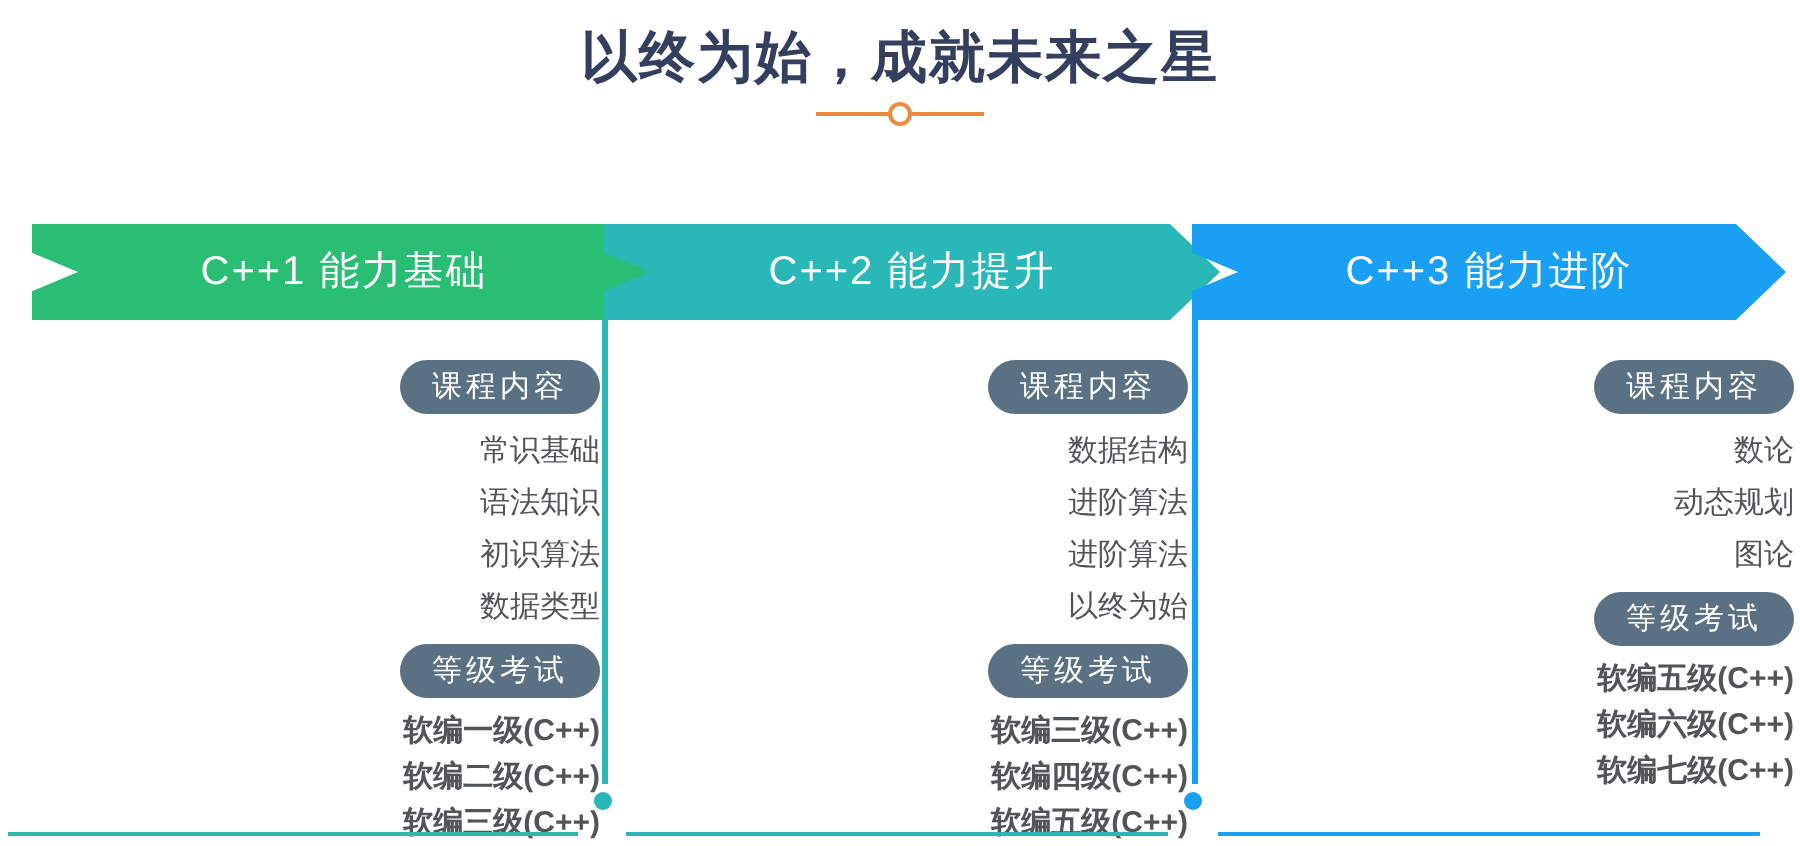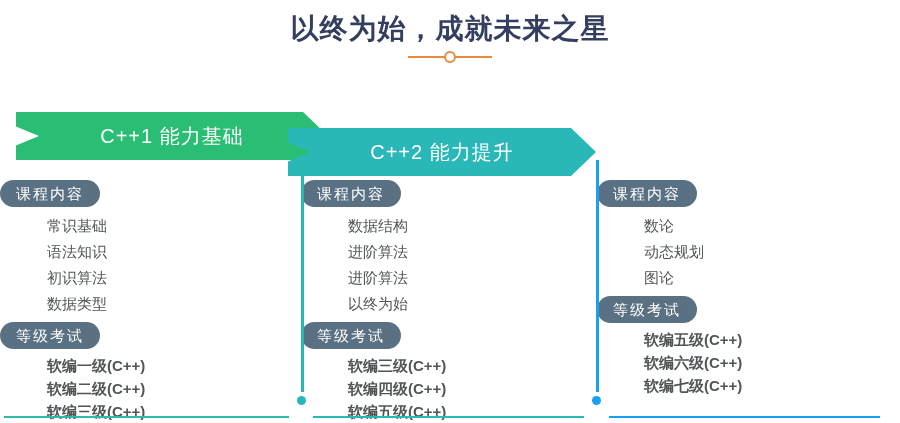--- a/index.html
+++ b/index.html
@@ -24,25 +24,25 @@
   }
 
   
   .banner {
     position: absolute; top: 112px; height: 48px;
     color: #fff; font-size: 20px; line-height: 48px; text-align: center;
     letter-spacing: 1px;
     clip-path: polygon(0 0, calc(100% - 25px) 0, 100% 50%, calc(100% - 25px) 100%, 0 100%, 0 70%, 23px 50%, 0 30%);
   }
   .banner-1 { left: 16px;    width: 312px; }
-  .banner-2 { left: 288px; width: 308px; margin-top: 16px; }
+  .banner-2 { left: 302px; width: 308px; }
   .banner-3 { left: 596px; width: 297px; }
 
   
-  .stage-col { position: absolute; top: 180px; text-align: left; }
+  .stage-col { position: absolute; top: 180px; text-align: right; }
   .stage-col-1 { left: 0;    width: 300px; }
   .stage-col-2 { left: 301px; width: 293px; }
   .stage-col-3 { left: 597px; width: 300px; }
 
   .pill {
     display: inline-block; min-width: 92px; height: 27px; line-height: 27px;
     padding: 0 16px; border-radius: 14px;
     color: #fff; font-size: 15px; letter-spacing: 2px;
   }
   .pill-exam { margin-top: 5px; }
@@ -68,20 +68,21 @@
 <body>
 
 <div class="canvas">
 
   <h1 class="page-title" style="color: rgb(52, 63, 95);">以终为始，成就未来之星</h1>
   <div class="divider-line" style="background-color: rgb(238, 138, 62);"></div>
   <div class="divider-dot" style="border-color: rgb(238, 138, 62);"></div>
 
   <div class="banner banner-1" style="background-color: rgb(42, 189, 116);">C++1 能力基础</div>
   <div class="banner banner-2" style="background-color: rgb(41, 183, 184);">C++2 能力提升</div>
+  <div class="banner banner-3" style="background-color: rgb(26, 160, 243);">C++3 能力进阶</div>
 
   <div class="stage-col stage-col-1">
     <span class="pill" style="background-color: rgb(90, 113, 131);">课程内容</span>
     <ul class="item-list course-list">
       <li>常识基础</li>
       <li>语法知识</li>
       <li>初识算法</li>
       <li>数据类型</li>
     </ul>
     <span class="pill pill-exam" style="background-color: rgb(90, 113, 131);">等级考试</span>

